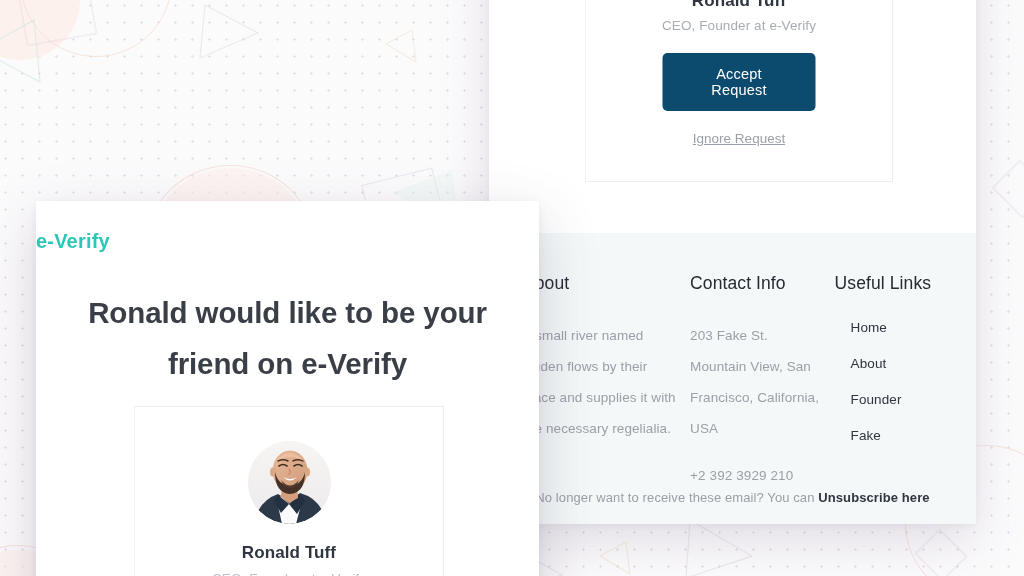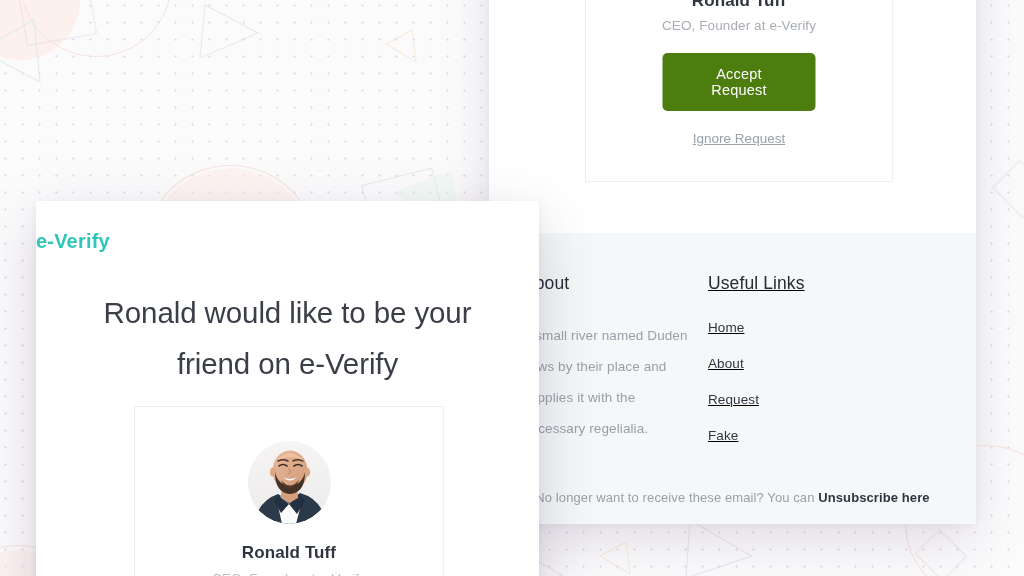--- a/index.html
+++ b/index.html
@@ -96,21 +96,21 @@
     top: 268px;
     font-size: 13.5px;
     color: #a8adb4;
     letter-spacing: .1px;
   }
   .btn-accept {
     position: absolute;
     left: 50%;
     transform: translateX(-50%);
     top: 303px;
-    background: #4d7c0f;
+    background: #0c4a6e;
     color: #ffffff;
     border: none;
     border-radius: 5px;
     padding: 13px 26px;
     font-size: 14.5px;
     font-family: "Liberation Sans", sans-serif;
     letter-spacing: .2px;
     cursor: pointer;
   }
   .link-ignore {
@@ -133,21 +133,21 @@
     background: #f4f8f8;
     box-sizing: border-box;
     padding: 40px 34px 0 34px;
   }
   #email-footer .fcols {
     display: flex;
     gap: 0;
   }
   #email-footer .fcol-about { width: 185px; padding-right: 14px; box-sizing: border-box; }
   #email-footer .fcol-contact { width: 160px; padding-right: 12px; box-sizing: border-box; }
-  #email-footer .fcol-links { width: 120px; box-sizing: border-box; text-decoration: underline; }
+  #email-footer .fcol-links { width: 120px; box-sizing: border-box; }
   #email-footer h4 {
     margin: 0 0 26px 0;
     font-size: 17.5px;
     font-weight: 500;
     color: #262b33;
     letter-spacing: .1px;
   }
   #email-footer p.ftext {
     margin: 0;
     font-size: 13.5px;
@@ -162,21 +162,21 @@
     color: #9aa0a8;
     letter-spacing: .1px;
   }
   #email-footer .phone {
     margin: 24px 0 0 0;
     font-size: 13.5px;
     color: #9aa0a8;
     letter-spacing: .1px;
   }
   #email-footer ul.links {
-    margin: 0; padding: 0; list-style: none;
+    margin: 16px; padding: 0; list-style: none;
   }
   #email-footer ul.links li {
     font-size: 13.5px;
     color: #2f3640;
     margin-bottom: 21px;
     cursor: pointer;
     letter-spacing: .1px;
   }
   #email-footer .unsub {
     position: absolute;
@@ -212,21 +212,21 @@
     font-size: 20px;
     font-weight: bold;
     color: #2ec6b8;
     letter-spacing: .2px;
   }
   #email-card-front .headline {
     margin: 34px 48px 0 48px;
     text-align: center;
     font-size: 29.5px;
     line-height: 51px;
-    font-weight: 400;
+    font-weight: 700;
     color: #3a3f47;
     letter-spacing: -.1px;
   }
   #email-card-front .profile-box2 {
     position: absolute;
     left: 98px;
     top: 205px;
     width: 310px;
     height: 260px;
     border: 1px solid #eeeeee;
@@ -324,27 +324,32 @@
   </div>
 
   <div id="email-footer">
     <div class="fcols">
 
       <div class="fcol-about">
         <h4>About</h4>
         <p class="ftext">A small river named Duden flows by their place and supplies it with the necessary regelialia.</p>
       </div>
 
+      <div class="fcol-contact">
+        <h4>Contact Info</h4>
+        <p class="addr">203 Fake St. Mountain View, San Francisco, California, USA</p>
+        <p class="phone">+2 392 3929 210</p>
+      </div>
 
       <div class="fcol-links">
         <h4>Useful Links</h4>
         <ul class="links">
           <li>Home</li>
           <li>About</li>
-          <li>Request</li>
+          <li>Founder</li>
           <li>Fake</li>
         </ul>
       </div>
     </div>
 
     <div class="unsub"><span>No longer want to receive these email? You can </span><b>Unsubscribe here</b></div>
   </div>
 </div>
 
 <div id="email-card-front">

